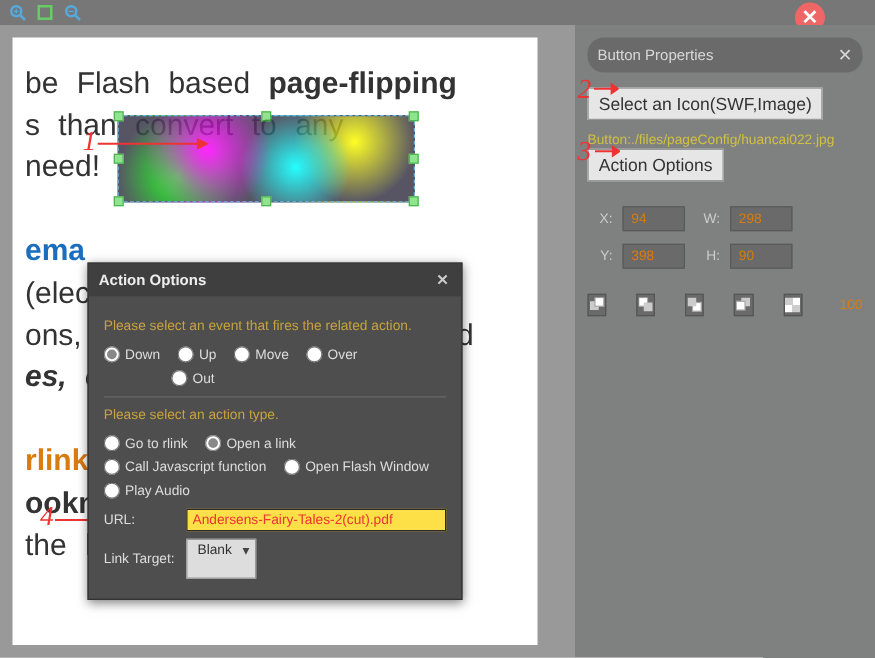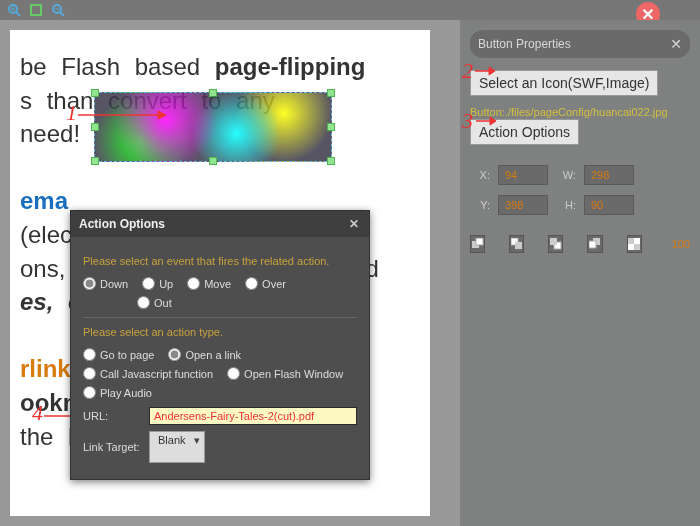--- a/index.html
+++ b/index.html
@@ -23,21 +23,21 @@
   .dlg-title { background: #3f3f3f; padding: 6px 8px; display: flex; justify-content: space-between; align-items: center; font-weight: bold; color: #eee; font-size: 12px; }
   .dlg-close { width: 14px; height: 14px; color: #ccc; font-size: 12px; text-align: center; cursor: pointer; }
   .dlg-body { padding: 10px 12px; }
   .hint { color: #c8a23c; margin: 8px 0 10px; }
   .radio-row { display: flex; flex-wrap: wrap; gap: 6px 14px; margin-bottom: 8px; }
   .radio-item { display: flex; align-items: center; gap: 4px; color: #ddd; }
   .radio-item input { accent-color: #888; }
   .divider { border: none; border-top: 1px solid #666; margin: 8px 0; }
   .form-row { display: flex; align-items: center; gap: 6px; margin: 6px 0; }
   .form-row label { width: 60px; color: #ddd; }
-  .url-input { flex: 1; background: #fef9c3; border: 1px solid #2a2a2a; color: #e33; padding: 2px 4px; font-size: 11px; }
+  .url-input { flex: 1; background: #fde047; border: 1px solid #2a2a2a; color: #e33; padding: 2px 4px; font-size: 11px; }
   .select-box { background: #ddd; border: 1px solid #999; padding: 2px 18px 16px 8px; position: relative; color: #333; font-size: 11px; }
   .select-box::after { content: "▾"; position: absolute; right: 4px; top: 2px; color: #444; }
   .dlg-buttons { display: flex; justify-content: flex-end; gap: 8px; padding: 8px 12px 12px; }
   .btn { background: #e6e6e6; border: 1px solid #999; padding: 4px 12px; font-size: 11px; color: #222; cursor: pointer; }
   .side-panel { width: 240px; background: #7f8080; position: relative; padding: 10px; color: #ccc; font-size: 11px; }
   .panel-header { background: #6a6a6a; padding: 6px 8px; display: flex; justify-content: space-between; align-items: center; color: #d8d8d8; font-size: 12px; margin-bottom: 12px; border-radius: 13px; }
   .panel-header .x { font-size: 14px; cursor: pointer; }
   .sel-btn { background: #e6e6e6; border: 1px solid #999; padding: 4px 8px; color: #333; font-size: 14px; display: inline-block; cursor: pointer; }
   .path-text { color: #d0c040; font-size: 11px; margin: 10px 0 1px; }
   .coord-grid { display: grid; grid-template-columns: 20px 50px 20px 50px; gap: 10px 8px; margin-top: 20px; align-items: center; }
@@ -139,21 +139,21 @@
           <label class="radio-item" style="margin-left:54px">
               <input type="radio" name="ev" style="">
               <span>Out</span>
             </label>
         </div>
         <hr class="divider">
         <div class="hint">Please select an action type.</div>
         <div class="radio-row">
           <label class="radio-item">
               <input type="radio" name="ac" style="">
-              <span>Go to page</span>
+              <span>Go to rlink</span>
             </label>
           <label class="radio-item">
               <input type="radio" name="ac" checked="" style="">
               <span>Open a link</span>
             </label>
           <label class="radio-item">
               <input type="radio" name="ac" style="">
               <span>Call Javascript function</span>
             </label>
           <label class="radio-item">

